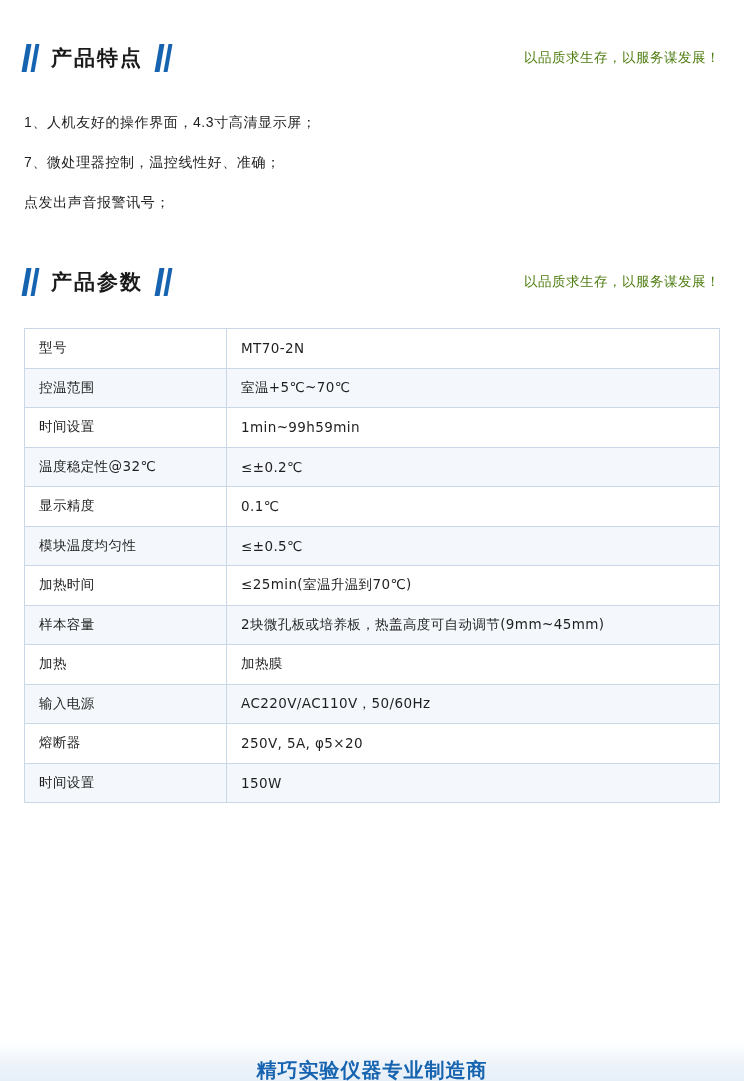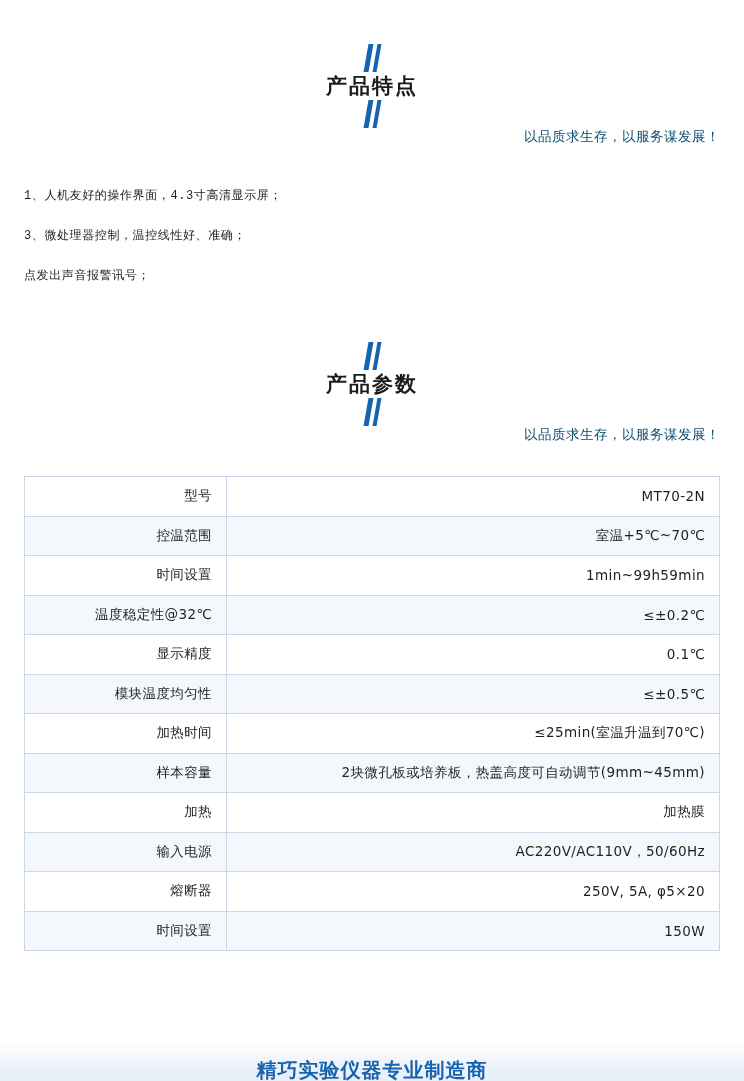--- a/index.html
+++ b/index.html
@@ -21,21 +21,20 @@
     height: 1081px;
     position: relative;
   }
 
   
   .section-header {
     display: flex;
     align-items: center;
     position: relative;
     padding: 0 24px;
-    flex-direction: column;
   }
   .sh-bars {
     display: flex;
     align-items: center;
     gap: 4px;
   }
   .sh-bar {
     width: 5px;
     height: 28px;
     background: #1663b0;
@@ -51,49 +50,48 @@
     font-family: "DejaVu Sans", "Liberation Sans", sans-serif;
   }
   .sh-bars-right {
     display: flex;
     align-items: center;
     gap: 4px;
   }
   .sh-slogan {
     margin-left: auto;
     font-size: 13.5px;
-    color: #0c4a6e;
+    color: #4d7c0f;
     letter-spacing: 0.5px;
     font-family: "DejaVu Sans", "Liberation Sans", sans-serif;
   }
 
   
   .features {
     padding: 30px 24px 0 24px;
   }
   .feature-line {
-    font-size: 12px;
+    font-size: 14px;
     line-height: 40px;
     color: #1f1f1f;
     letter-spacing: 0.6px;
-    font-family: Liberation Mono, monospace;
+    font-family: Liberation Sans, sans-serif;
   }
 
   
   .gap { height: 46px; }
 
   
   .table-wrap {
     padding: 32px 24px 0 24px;
   }
   table.params {
     width: 100%;
     border-collapse: collapse;
     table-layout: fixed;
-    text-align: right;
   }
   table.params td {
     border: 1px solid #c9d7e6;
     height: 39.5px;
     padding: 0 14px;
     font-size: 13.5px;
     color: #1f1f1f;
     letter-spacing: 0.4px;
     font-family: "DejaVu Sans", "Liberation Sans", sans-serif;
     vertical-align: middle;
@@ -136,21 +134,21 @@
     <span class="sh-title">产品特点</span>
     <span class="sh-bars-right">
       <span class="sh-bar"></span>
       <span class="sh-bar thin"></span>
     </span>
     <span class="sh-slogan">以品质求生存，以服务谋发展！</span>
   </div>
 
   <div class="features">
     <div class="feature-line">1、人机友好的操作界面，4.3寸高清显示屏；</div>
-    <div class="feature-line">3、微处理器控制，温控线性好、准确；</div>
+    <div class="feature-line">7、微处理器控制，温控线性好、准确；</div>
     <div class="feature-line">点发出声音报警讯号；</div>
   </div>
 
   <div class="gap"></div>
 
   <div class="section-header">
     <span class="sh-bars">
       <span class="sh-bar"></span>
       <span class="sh-bar thin"></span>
     </span>

